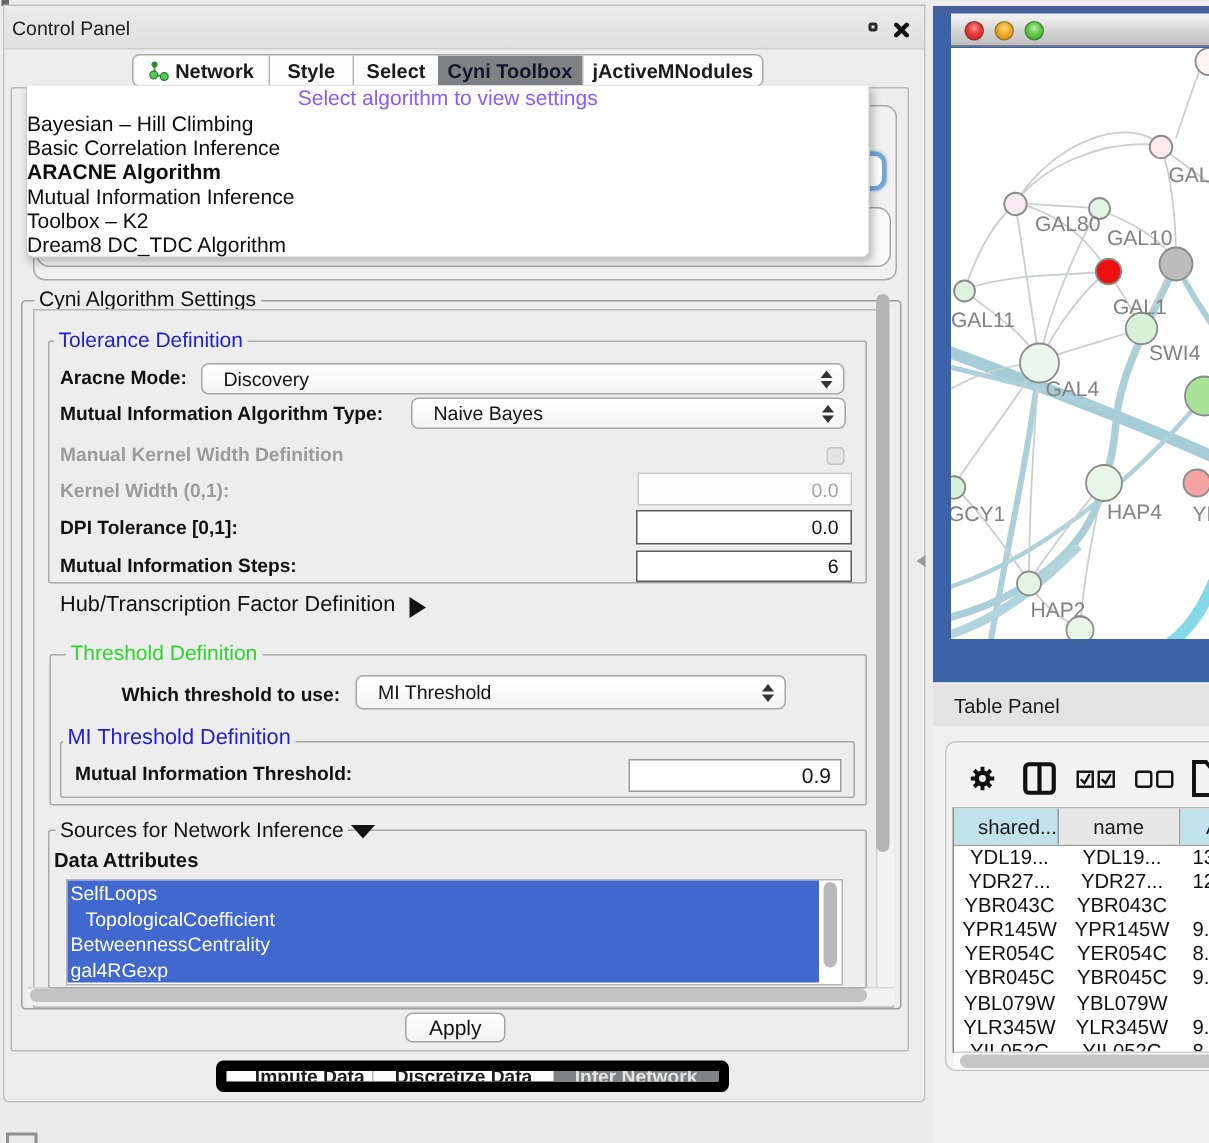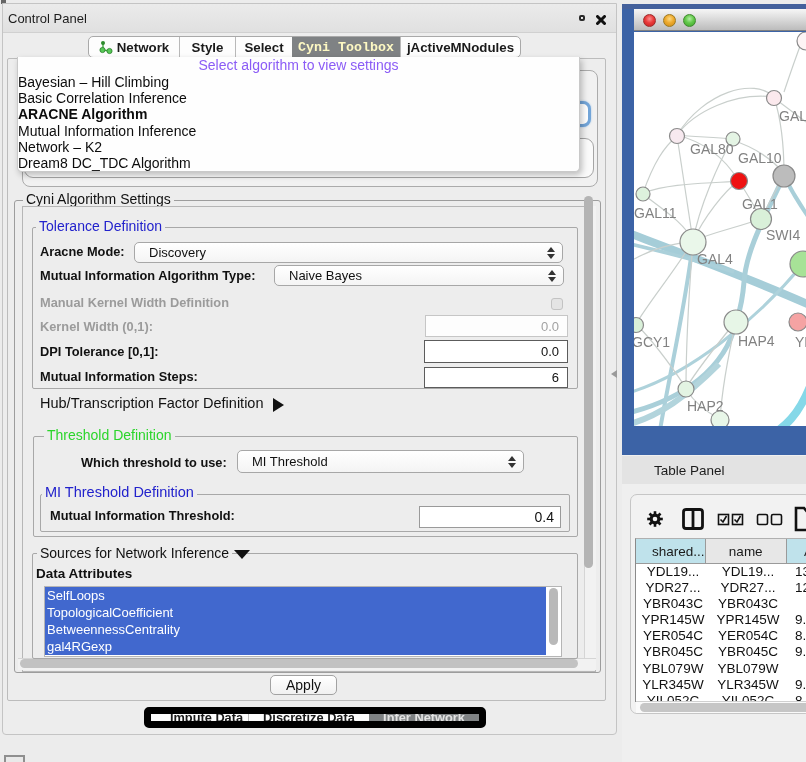--- a/index.html
+++ b/index.html
@@ -36,21 +36,21 @@
   <div class="abs" style="left:85px;top:32px;height:22px;display:flex;border:1px solid #a9a9a9;border-radius:5px;overflow:hidden;background:#fdfdfd;font-size:13.3px;font-weight:600;color:#1a1a1a;">
     <div style="width:91px;display:flex;align-items:center;justify-content:center;border-right:1px solid #b9b9b9;">
       <svg width="14" height="15" viewBox="0 0 14 15" style="margin-right:4px;">
         <path d="M 4,4 L 4,10 L 10,11" stroke="#3aa33a" stroke-width="1.3" fill="none"></path>
         <circle cx="4" cy="3" r="2" fill="#2e8b2e"></circle>
         <circle cx="3.5" cy="10" r="2.6" fill="#57c957" stroke="#2c7d2c" stroke-width="0.8"></circle>
         <circle cx="10.5" cy="11" r="2.6" fill="#57c957" stroke="#2c7d2c" stroke-width="0.8"></circle>
       </svg>Network</div>
     <div style="width:56px;display:flex;align-items:center;justify-content:center;border-right:1px solid #b9b9b9;">Style</div>
     <div style="width:56px;display:flex;align-items:center;justify-content:center;">Select</div>
-    <div style="width:108px;display:flex;align-items:center;justify-content:center;background:#7f8284;color:#fef9c3;font-family:Liberation Mono, monospace;">Cyni Toolbox</div>
+    <div style="width:96px;display:flex;align-items:center;justify-content:center;background:#7f8284;color:#0f172a;">Cyni Toolbox</div>
     <div style="width:120px;display:flex;align-items:center;justify-content:center;border-left:1px solid #b9b9b9;">jActiveMNodules</div>
   </div>
 
   <div class="abs" style="left:4px;top:54px;width:599px;height:643px;border:1px solid #bcbcbc;background:#ededed;border-radius:2px;"></div>
 
   <div class="abs" style="left:19px;top:66px;width:576px;height:117px;border:1px solid #ababab;border-radius:8px;background:#f1f1f1;"></div>
   <div class="abs" style="left:21px;top:134px;width:570px;height:40px;border:1px solid #a5a5a5;border-radius:9px;background:#fafafa;"></div>
   <span class="abs" style="left:26px;top:152px;font-size:13px;color:#444;">g</span>
   <div class="abs" style="left:337px;top:97px;width:251px;height:26px;border:3px solid #73a5d8;border-radius:8px;background:#fff;box-shadow:0 0 2px #9cc2e8;"></div>
 
@@ -110,32 +110,32 @@
       <div class="spin">
         <i class="u"></i>
         <i class="d"></i>
       </div>
   </div>
 
   <div class="abs" style="left:37px;top:490px;width:530px;height:38px;border:1px solid #a8a8a8;border-radius:2px;"></div>
   <span class="abs" style="left:39px;top:480px;background:#ededed;padding:0 3px;font-size:14.5px;color:#2222cc;">MI Threshold Definition</span>
 
   <span class="abs" style="left:47px;top:504px;font-size:12.8px;font-weight:bold;color:#111;">Mutual Information Threshold:</span>
-  <div class="abs" style="left:416px;top:502px;width:142px;height:22px;border:1px solid #9a9a9a;background:#fff;font-size:14px;color:#111;text-align:right;line-height:21px;padding-right:6px;">0.4</div>
+  <div class="abs" style="left:416px;top:502px;width:142px;height:22px;border:1px solid #9a9a9a;background:#fff;font-size:14px;color:#111;text-align:right;line-height:21px;padding-right:6px;">0.9</div>
 
   <div class="abs" style="left:29px;top:549px;width:546px;height:106px;border:1px solid #a8a8a8;border-radius:2px;"></div>
   <span class="abs" style="left:34px;top:541px;background:#ededed;padding:0 3px;font-size:14px;color:#111;">Sources for Network Inference</span>
   <div class="abs" style="left:231px;top:546px;width:0;height:0;border-top:9px solid #111;border-left:8px solid transparent;border-right:8px solid transparent;"></div>
 
   <span class="abs" style="left:33px;top:562px;font-size:13.5px;font-weight:bold;color:#111;">Data Attributes</span>
 
   <div class="abs" style="left:41px;top:582px;width:518px;height:71px;border:1px solid #b5b5b5;background:#fff;"></div>
   <div class="abs" style="left:42px;top:583px;width:501px;height:68px;background:#4168ce;font-size:13px;color:#fff;overflow:hidden;">
     <div style="height:17.1px;line-height:17.1px;padding-left:2px;">SelfLoops</div>
-    <div style="height:17.1px;line-height:17.1px;padding-left:2px;">TopologicalCoefficient</div>
+    <div style="height:17.1px;line-height:17.1px;padding-left:12px;">TopologicalCoefficient</div>
     <div style="height:17.1px;line-height:17.1px;padding-left:2px;">BetweennessCentrality</div>
     <div style="height:17.1px;line-height:17.1px;padding-left:2px;">gal4RGexp</div>
   </div>
   <div class="abs" style="left:546px;top:584px;width:9px;height:57px;background:#b9b9b9;border-radius:5px;"></div>
 
   <div class="abs" style="left:267px;top:671px;width:67px;height:20px;border:1px solid #a2a2a2;border-radius:5px;background:linear-gradient(#ffffff,#f1f1f1);display:flex;align-items:center;justify-content:center;font-size:14px;color:#111;">Apply</div>
 
   <div class="abs" style="left:141px;top:703px;height:21px;display:flex;border:7px solid #000000;border-radius:5px;overflow:hidden;background:#fdfdfd;font-size:12.8px;font-weight:600;color:#1a1a1a;">
     <div style="width:98px;display:flex;align-items:center;justify-content:center;border-right:1px solid #b9b9b9;padding-left:14px;">Impute Data</div>
     <div style="width:120px;display:flex;align-items:center;justify-content:center;">Discretize Data</div>
@@ -143,21 +143,21 @@
   </div>
   <div class="abs" style="left:608px;top:366px;width:0;height:0;border-right:6px solid #9a9a9a;border-top:4px solid transparent;border-bottom:4px solid transparent;"></div>
 </div>
 
 <div class="abs" id="popup" style="left:17px;top:57px;width:563px;height:115px;background:#fefefe;border:1px solid #c9c9c9;border-top:none;border-radius:0 0 5px 5px;box-shadow:2px 3px 6px rgba(0,0,0,0.25);z-index:60;font-size:14px;color:#0c0c0c;">
   <div style="text-align:center;color:#8b5cf6;height:17px;line-height:16px;margin-top:0;font-size:14px;">Select algorithm to view settings</div>
   <div style="padding-left:0;height:16.2px;line-height:16.2px;">Bayesian – Hill Climbing</div>
   <div style="padding-left:0;height:16.2px;line-height:16.2px;">Basic Correlation Inference</div>
   <div style="padding-left:0;height:16.2px;line-height:16.2px;font-weight:bold;">ARACNE Algorithm</div>
   <div style="padding-left:0;height:16.2px;line-height:16.2px;">Mutual Information Inference</div>
-  <div style="padding-left:0;height:16.2px;line-height:16.2px;">Network – K2</div>
+  <div style="padding-left:0;height:16.2px;line-height:16.2px;">Toolbox – K2</div>
   <div style="padding-left:0;height:16.2px;line-height:16.2px;">Dream8 DC_TDC Algorithm</div>
 </div>
 
 <div class="abs" style="left:622px;top:4px;width:184px;height:451px;background:#3c63a6;">
   <div class="abs" style="left:0;top:0;width:100%;height:5px;background:#44619c;"></div>
 
   <div class="abs" style="left:12px;top:5px;width:172px;height:22px;background:linear-gradient(#f6f6f6,#bcbcbc);border-bottom:1px solid #808080;">
     <div class="abs" style="left:9px;top:5px;width:13px;height:13px;border-radius:50%;background:radial-gradient(circle at 50% 35%, #f98f8f 0%, #ea3c3c 45%, #c41e1e 100%);border:1px solid #9d2c2c;"></div>
     <div class="abs" style="left:29px;top:5px;width:13px;height:13px;border-radius:50%;background:radial-gradient(circle at 50% 35%, #fbda84 0%, #eeaa2e 45%, #cd8a16 100%);border:1px solid #9d7a20;"></div>
     <div class="abs" style="left:49px;top:5px;width:13px;height:13px;border-radius:50%;background:radial-gradient(circle at 50% 35%, #b4eda4 0%, #64c94c 45%, #3da327 100%);border:1px solid #3f8a2e;"></div>
@@ -232,21 +232,21 @@
         <text x="104" y="314">HAP4</text>
         <text x="161" y="315">YM</text>
         <text x="53" y="379">HAP2</text>
       </g>
     </svg>
   </div>
 </div>
 
 <div class="abs" style="left:622px;top:455px;width:184px;height:307px;background:#efefef;">
   <div class="abs" style="left:0;top:1px;width:184px;height:28px;background:#e3e3e3;">
-    <span class="abs" style="left:14px;top:7px;font-size:13.5px;color:#1c1c1c;margin-left:18px;">Table Panel</span>
+    <span class="abs" style="left:14px;top:7px;font-size:13.5px;color:#1c1c1c;">Table Panel</span>
   </div>
 
   <div class="abs" style="left:8px;top:39px;width:182px;height:220px;background:#f2f2f2;border:1px solid #c6c6c6;border-radius:7px;">
 
     <svg class="abs" style="left:4px;top:11px;" width="174" height="26" viewBox="0 0 174 26">
 
       <g fill="#111">
         <circle cx="20" cy="13" r="5.4"></circle>
         <g stroke="#111" stroke-width="2.6">
           <line x1="20" y1="5.2" x2="20" y2="20.8"></line>

